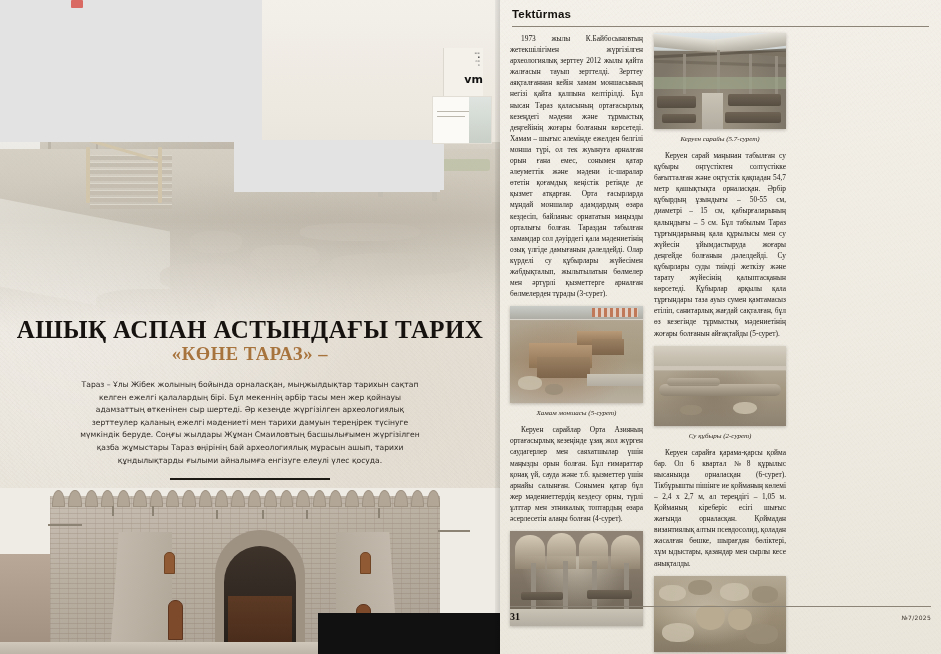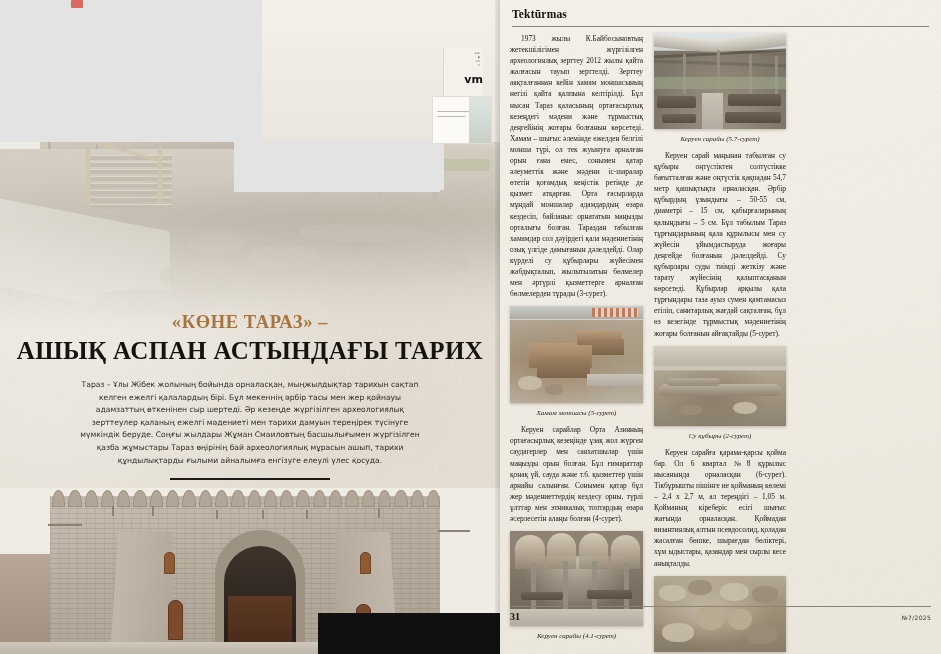--- a/index.html
+++ b/index.html
@@ -200,21 +200,21 @@
     overflow:hidden;
   }
   #right-page .grain2 {
     position:absolute; inset:0; opacity:.42;
     background-image:
       repeating-linear-gradient(51deg, rgba(185,176,163,.09) 0 1px, transparent 1px 3px),
       repeating-linear-gradient(138deg, rgba(195,186,172,.07) 0 1px, transparent 1px 4px);
   }
   #rubric {
     position:absolute; left:12px; top:8px;
-    font-family: Liberation Serif, serif;
+    font-family: Liberation Sans, sans-serif;
     font-size: 11.5px; font-weight: 700; color:#14110e; letter-spacing:.2px;
   }
   #rubric-rule {
     position:absolute; left:12px; top:26px; width:417px; height:1px; background:#8d8478;
   }
 
   #cols {
     position:absolute; left:10px; top:33px; width:421px; height:566px;
     display:flex; gap:11px;
   }
@@ -365,22 +365,22 @@
       <div class="tiny">≡≡<br>▪<br>▫▫<br>▫</div>
       <div class="vm">vm</div>
     </div>
     <div id="ghost-thumb">
       <div class="ln" style="top:14px;"></div>
       <div class="ln" style="top:19px;width:28px;"></div>
       <div style="position:absolute;right:0;top:0;width:22px;height:48px;background:linear-gradient(180deg,#dfe4e0,#c8cfc6);"></div>
     </div>
 
     <div id="headline-block">
+      <div id="title-line2">АШЫҚ АСПАН АСТЫНДАҒЫ ТАРИХ</div>
       <div id="title-line1">«КӨНЕ ТАРАЗ» –</div>
-      <div id="title-line2">АШЫҚ АСПАН АСТЫНДАҒЫ ТАРИХ</div>
       <div id="lead-text">Тараз – Ұлы Жібек жолының бойында орналасқан, мыңжылдықтар тарихын сақтап келген ежелгі қалалардың бірі. Бұл мекеннің әрбір тасы мен жер қойнауы адамзаттың өткенінен сыр шертеді. Әр кезеңде жүргізілген археологиялық зерттеулер қаланың ежелгі мәдениеті мен тарихи дамуын тереңірек түсінуге мүмкіндік беруде. Соңғы жылдары Жұман Смаиловтың басшылығымен жүргізілген қазба жұмыстары Тараз өңірінің бай археологиялық мұрасын ашып, тарихи құндылықтарды ғылыми айналымға енгізуге елеулі үлес қосуда.</div>
       <div id="lead-rule"></div>
     </div>
 
     <div id="fortress">
       <div class="ft-sky"></div>
       <div class="ft-wallL"></div>
       <div class="ft-main">
           <div class="ft-bricks"></div>
         </div>
@@ -467,21 +467,20 @@
           <div class="vault" style="left:52%;top:2%;width:22%;height:38%;"></div>
           <div class="vault" style="left:76%;top:4%;width:22%;height:36%;"></div>
           <div class="colpost" style="left:16%;top:34%;height:52%;width:5px;"></div>
           <div class="colpost" style="left:40%;top:32%;height:54%;width:5px;"></div>
           <div class="colpost" style="left:62%;top:32%;height:54%;width:5px;"></div>
           <div class="colpost" style="left:86%;top:34%;height:52%;width:5px;"></div>
           <div class="path" style="left:0;top:82%;width:100%;height:18%;"></div>
           <div class="trench" style="left:8%;top:64%;width:32%;height:9%;"></div>
           <div class="trench" style="left:58%;top:62%;width:34%;height:9%;"></div>
         </div>
-        <div class="cap">Керуен сарайы (4.1-сурет)</div>
       </div>
 
       <div class="col c2">
         <div class="fig" style="height:96px;">
           <div class="ph hamam-wide"></div>
           <div class="roofpanel" style="left:0;top:4%;width:48%;height:14%;transform:skewY(6deg);"></div>
           <div class="roofpanel" style="left:46%;top:2%;width:56%;height:16%;transform:skewY(-7deg);"></div>
           <div class="roofline" style="top:20%;transform:rotate(-3deg);"></div>
           <div class="roofline" style="top:30%;transform:rotate(2deg);opacity:.5;"></div>
           <div class="colpost" style="left:22%;top:22%;height:42%;"></div>

